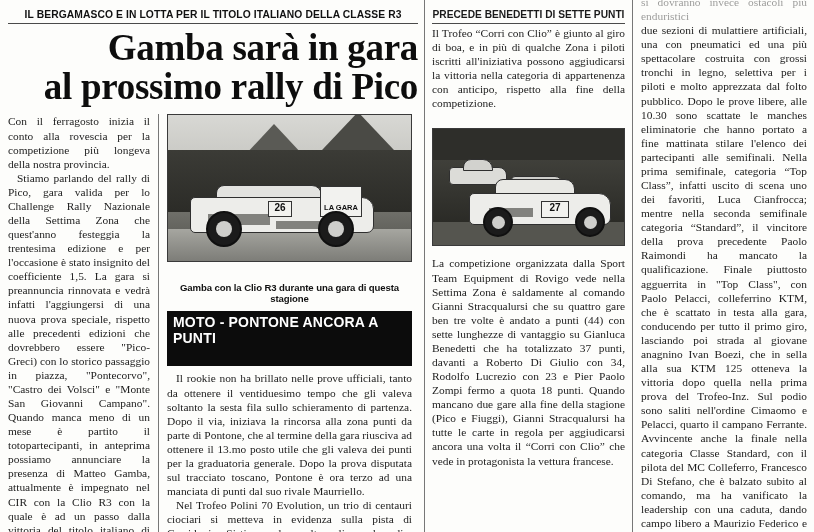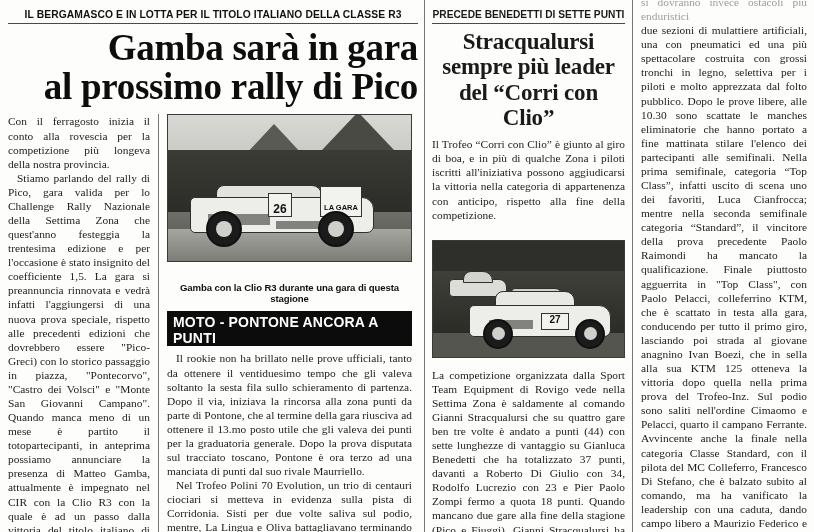--- a/index.html
+++ b/index.html
@@ -177,21 +177,21 @@
   }
 
   
   .banner {
     background: #0c0c0c;
     color: #ffffff;
     font-family: "Liberation Sans", sans-serif;
     font-weight: bold;
     font-size: 14px;
     letter-spacing: 0.2px;
-    padding: 3px 6px 0 6px;
+    padding: 3px 6px 20px 6px;
     margin: 4px 0 5px 0;
     text-align: left;
   }
 
   
   .block-mid {
     width: 208px;
     padding: 3px 7px 4px 7px;
     border-left: 1px solid #777;
   }
@@ -267,21 +267,21 @@
             <div class="mtn" style="left:48px;border-width:0 58px 62px 58px;border-bottom-color:#5a5a55;bottom:52%"></div>
             <div class="mtn" style="left:120px;border-width:0 70px 74px 70px;border-bottom-color:#4a4a45;bottom:52%"></div>
             <div class="trees"></div>
             <div class="ground"></div>
             <div class="road"></div>
 
             <div class="car-roof" style="left:48px;bottom:52px;width:104px;height:22px"></div>
             <div class="car-body" style="left:22px;bottom:28px;width:182px;height:34px"></div>
             <div class="decal" style="left:40px;bottom:36px;width:62px;height:11px"></div>
             <div class="decal" style="left:108px;bottom:32px;width:74px;height:8px"></div>
-            <div class="numplate" style="left:100px;bottom:44px;width:22px;height:13px;font-size:12px;padding-top:9px">26</div>
+            <div class="numplate" style="left:100px;bottom:44px;width:22px;height:13px;font-size:10px;padding-top:1px">26</div>
             <div class="numplate" style="left:152px;bottom:44px;width:40px;height:12px;font-size:7.5px;padding-top:17px">LA GARA</div>
             <div class="wheel" style="left:38px;bottom:14px;width:32px;height:32px"></div>
             <div class="wheel" style="left:150px;bottom:14px;width:32px;height:32px"></div>
           </div>
         </div>
         <div class="photo-caption">Gamba con la Clio R3 durante una gara di questa stagione</div>
 
         <div class="banner">MOTO - PONTONE ANCORA A PUNTI</div>
 
         <div class="body-text">
@@ -291,25 +291,20 @@
 
       </div>
     </div>
   </div>
 
   <div class="col block-mid">
 
     <div class="kicker-mid">PRECEDE BENEDETTI DI SETTE PUNTI</div>
     <div class="rule-thin"></div>
 
-    <div class="headline-mid">
-      <div>Stracqualursi</div>
-      <div>sempre più leader</div>
-      <div>del “Corri con Clio”</div>
-    </div>
 
     <div class="body-text" style="margin-bottom:18px">
       <p class="noind">Il Trofeo “Corri con Clio” è giunto al giro di boa, e in più di qualche Zona i piloti iscritti all'iniziativa possono aggiudicarsi la vittoria nella categoria di appartenenza con anticipo, rispetto alla fine della competizione.</p>
     </div>
 
     <div class="photo" style="height:118px;margin-bottom:10px">
       <div class="scene scene2">
         <div class="bg"></div>
         <div class="strip" style="top:0;height:26%;background:#2e2e2a"></div>
         <div class="strip" style="bottom:0;height:20%;background:#55554f"></div>

